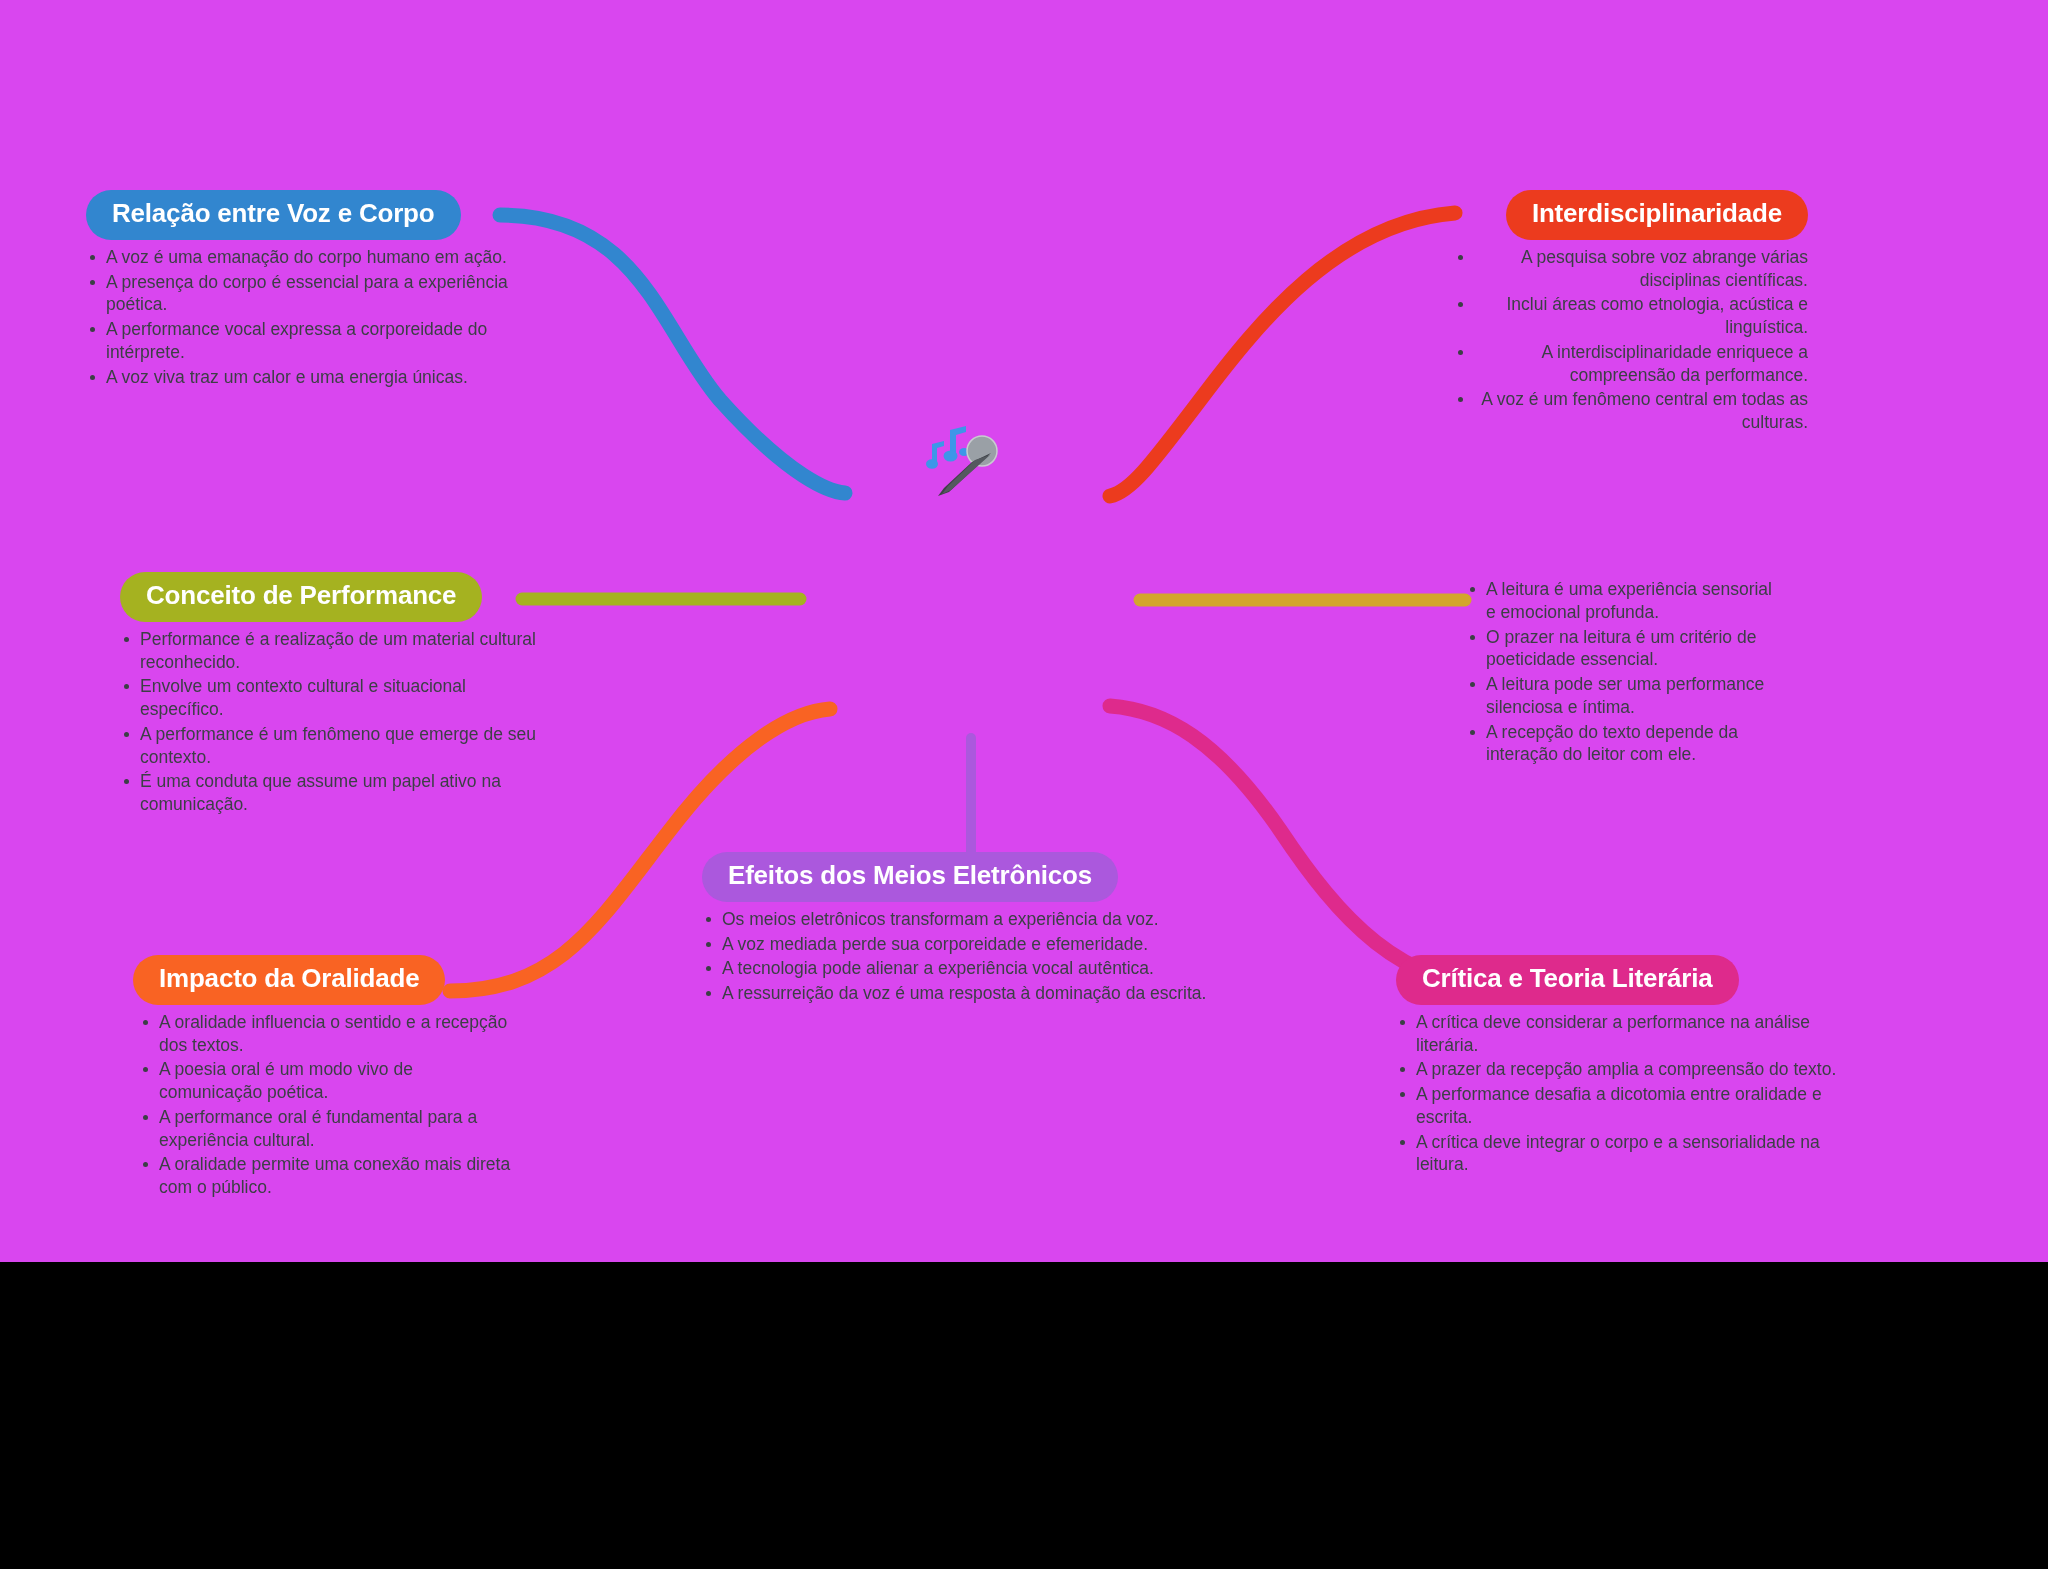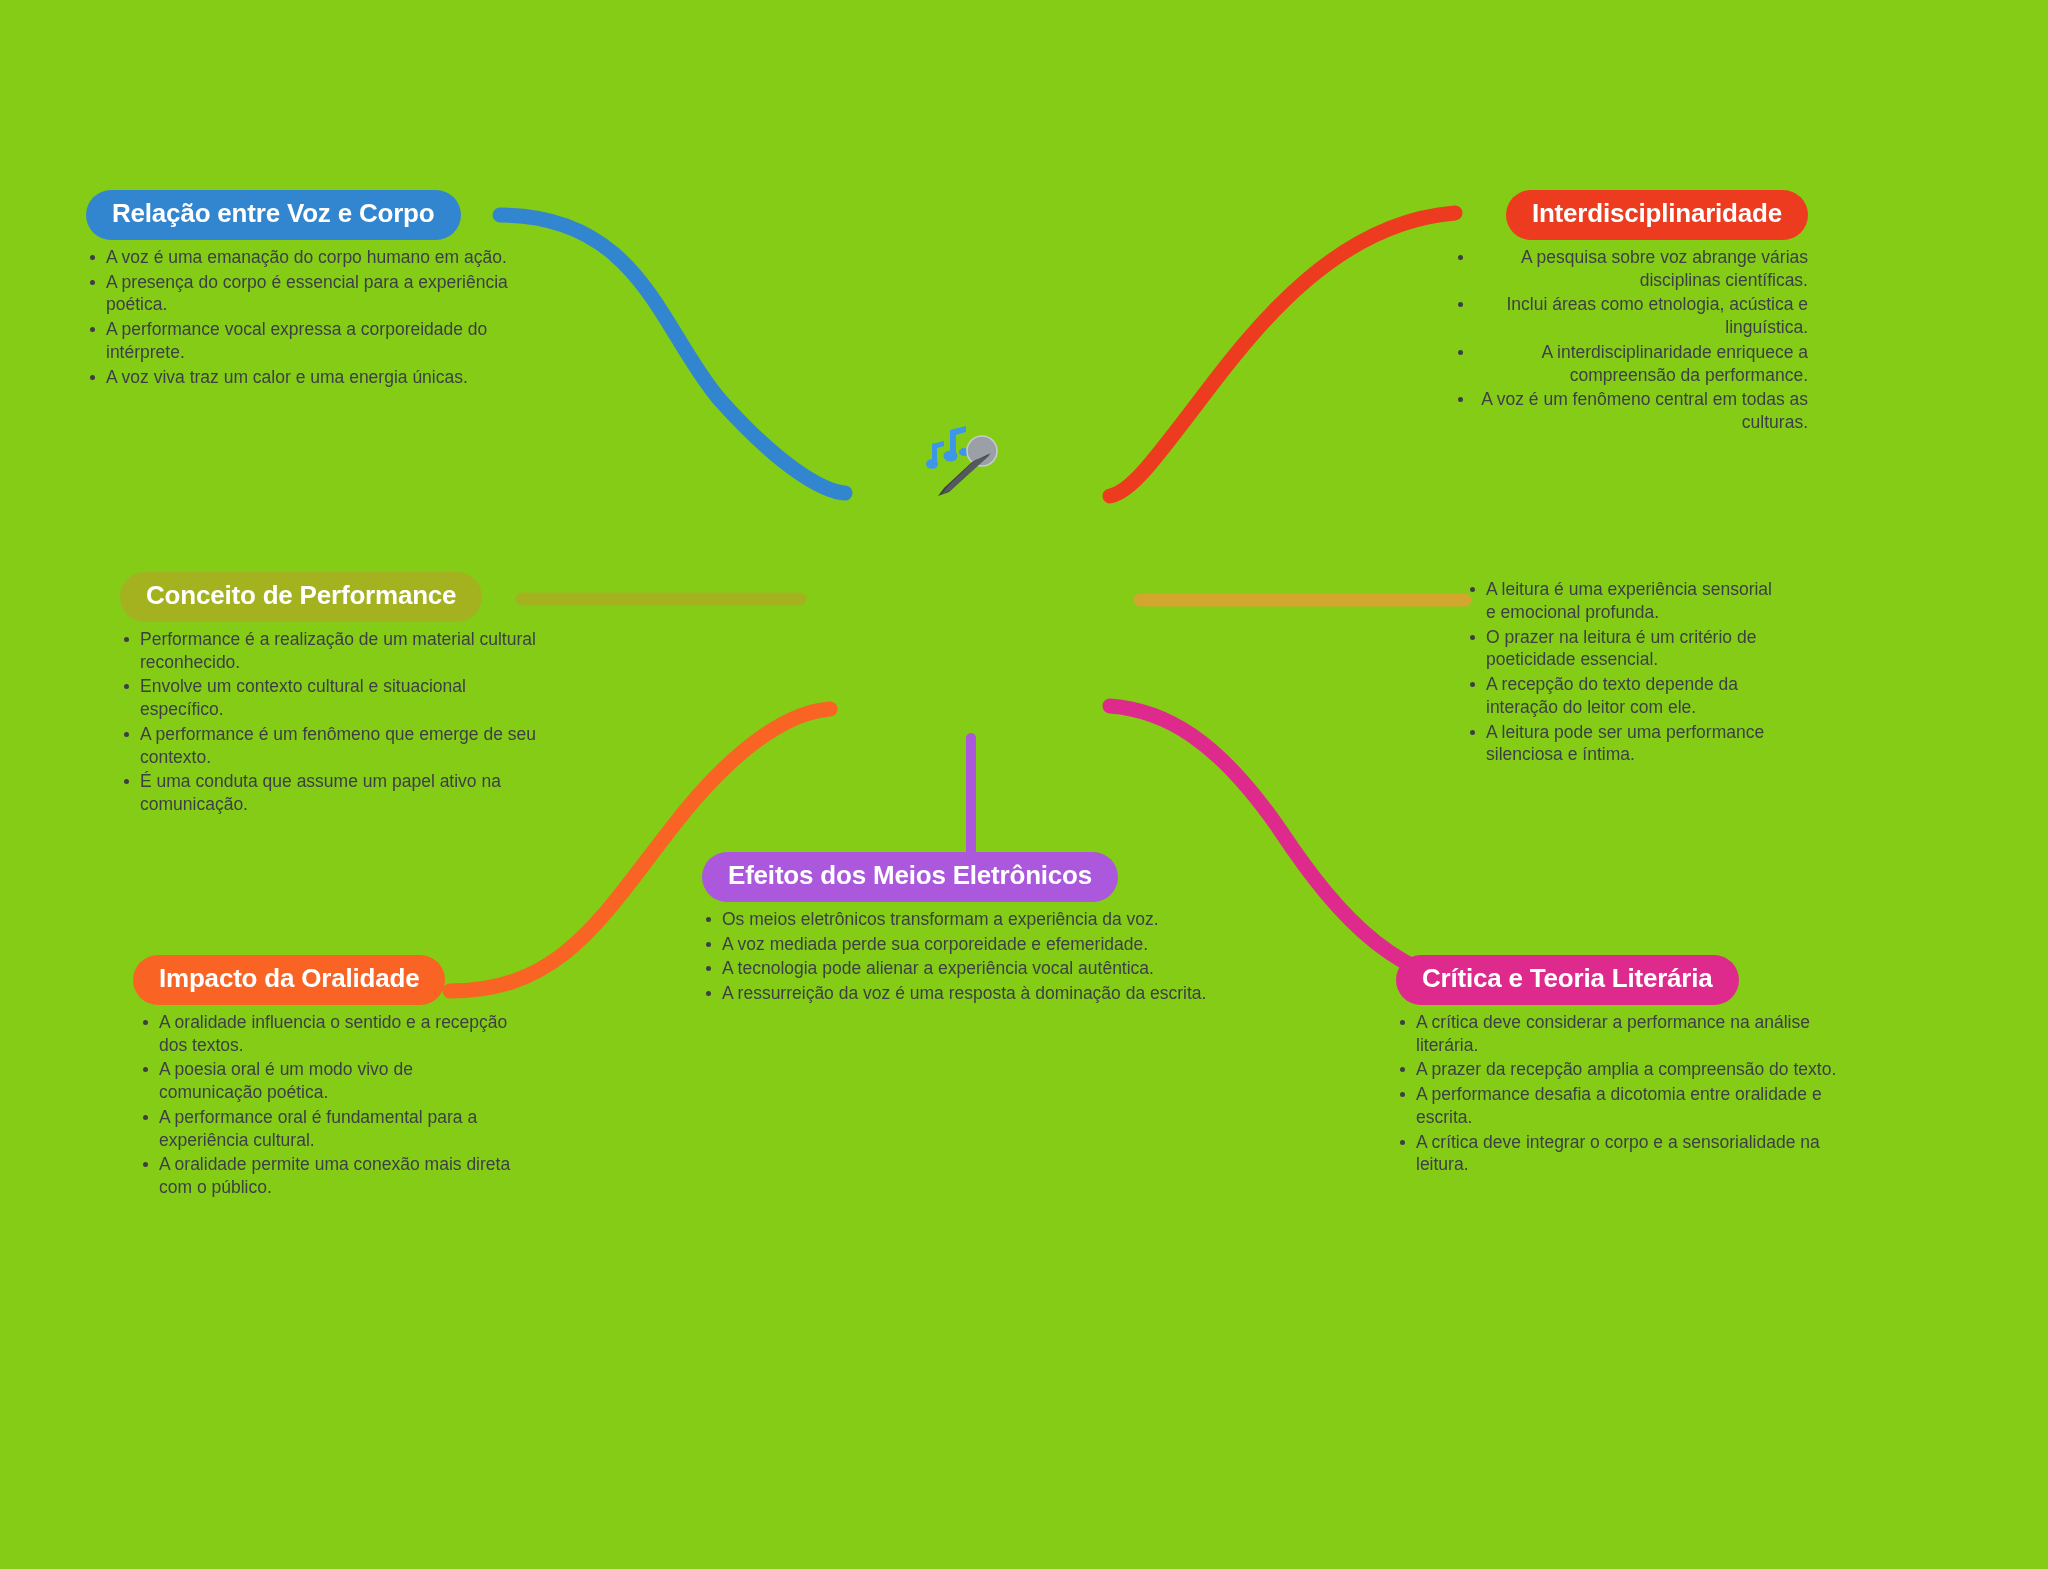--- a/index.html
+++ b/index.html
@@ -4,22 +4,22 @@
 <style>
   * { box-sizing: border-box; margin: 0; padding: 0; }
   html, body {
     width: 2048px; height: 1569px;
     background: #000000;
     font-family: "Liberation Sans", sans-serif;
     overflow: hidden;
   }
   #stage {
     position: relative;
-    width: 2048px; height: 1569px;
-    background: #84cc16;
+    width: 2048px; height: 1262px;
+    background: #d946ef;
   }
   #wires {
     position: absolute; inset: 0;
     width: 2048px; height: 1569px;
     pointer-events: none;
   }
   .branch { position: absolute; }
   .pill {
     display: inline-block;
     border-radius: 999px;
@@ -144,22 +144,22 @@
       <li>Envolve um contexto cultural e situacional específico.</li>
       <li>A performance é um fenômeno que emerge de seu contexto.</li>
       <li>É uma conduta que assume um papel ativo na comunicação.</li>
     </ul>
   </div>
 
   <div class="branch" id="b-leit">
     <ul class="points">
       <li>A leitura é uma experiência sensorial e emocional profunda.</li>
       <li>O prazer na leitura é um critério de poeticidade essencial.</li>
+      <li>A leitura pode ser uma performance silenciosa e íntima.</li>
       <li>A recepção do texto depende da interação do leitor com ele.</li>
-      <li>A leitura pode ser uma performance silenciosa e íntima.</li>
     </ul>
   </div>
 
   <div class="branch" id="b-oral">
     <span class="pill" id="p-oral" style="background: rgb(249, 99, 35);">Impacto da Oralidade</span>
     <ul class="points">
       <li>A oralidade influencia o sentido e a recepção dos textos.</li>
       <li>A poesia oral é um modo vivo de comunicação poética.</li>
       <li>A performance oral é fundamental para a experiência cultural.</li>
       <li>A oralidade permite uma conexão mais direta com o público.</li>

